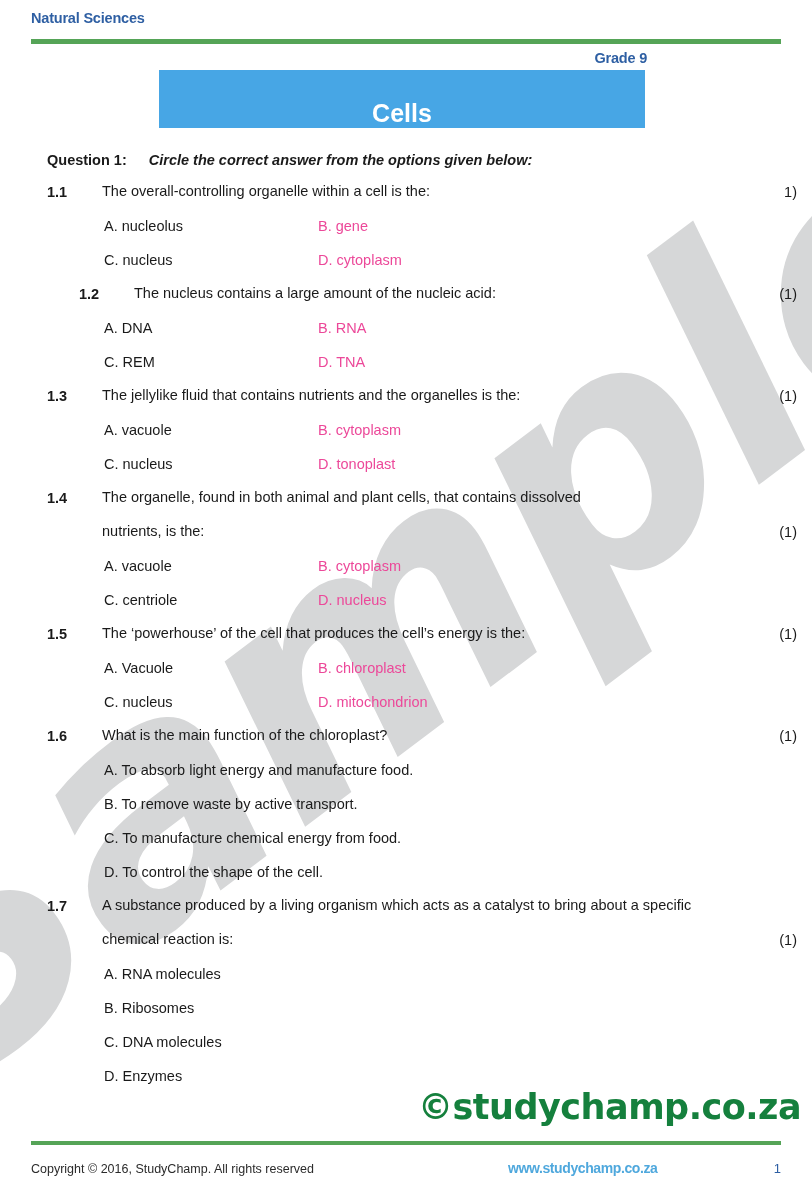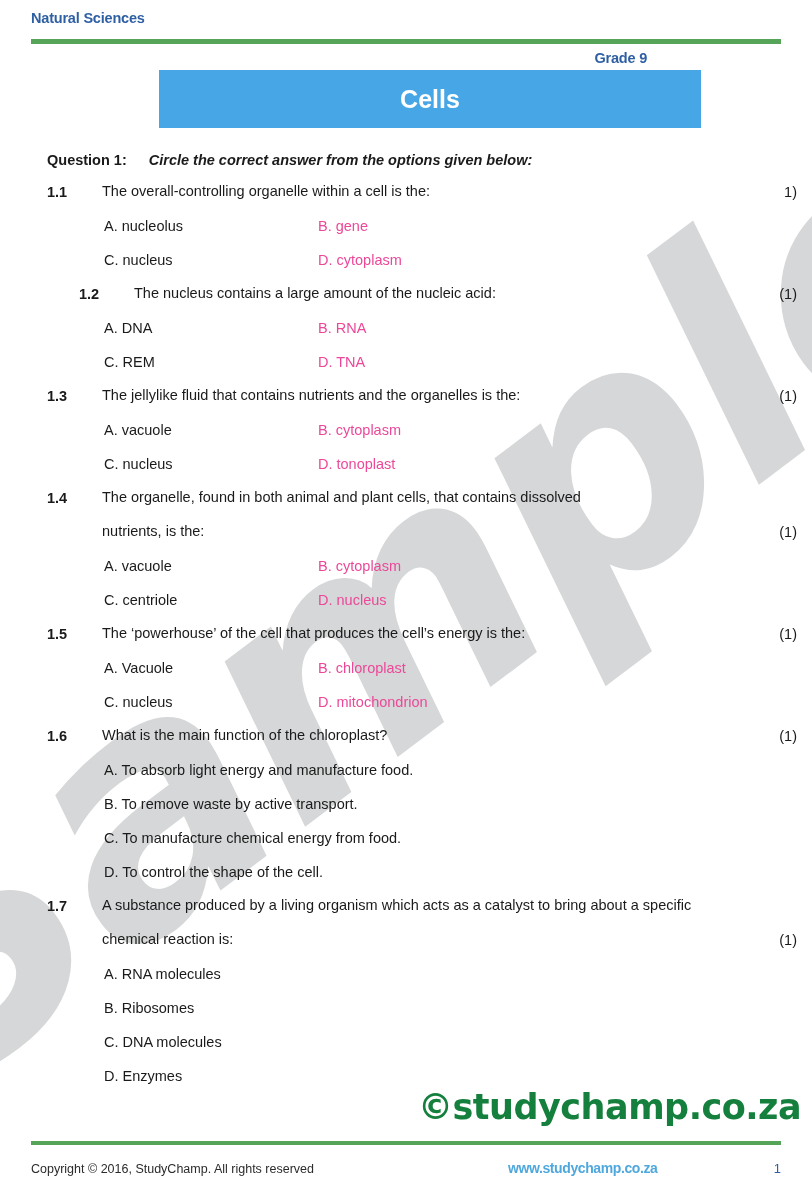--- a/index.html
+++ b/index.html
@@ -103,25 +103,25 @@
     width: 750px;
     height: 5px;
     background: #55a457;
   }
 
   
   .title-banner {
     position: absolute;
     left: 159px;
     top: 70px;
-    width: 542px;
+    width: 486px;
     height: 58px;
     background: #47a6e5;
     display: flex;
-    align-items: center;
+    align-items: flex-end;
     justify-content: center;
   }
 
   .title-banner-text {
     font-size: 25px;
     font-weight: 700;
     color: #ffffff;
     letter-spacing: 0px;
   }
 

